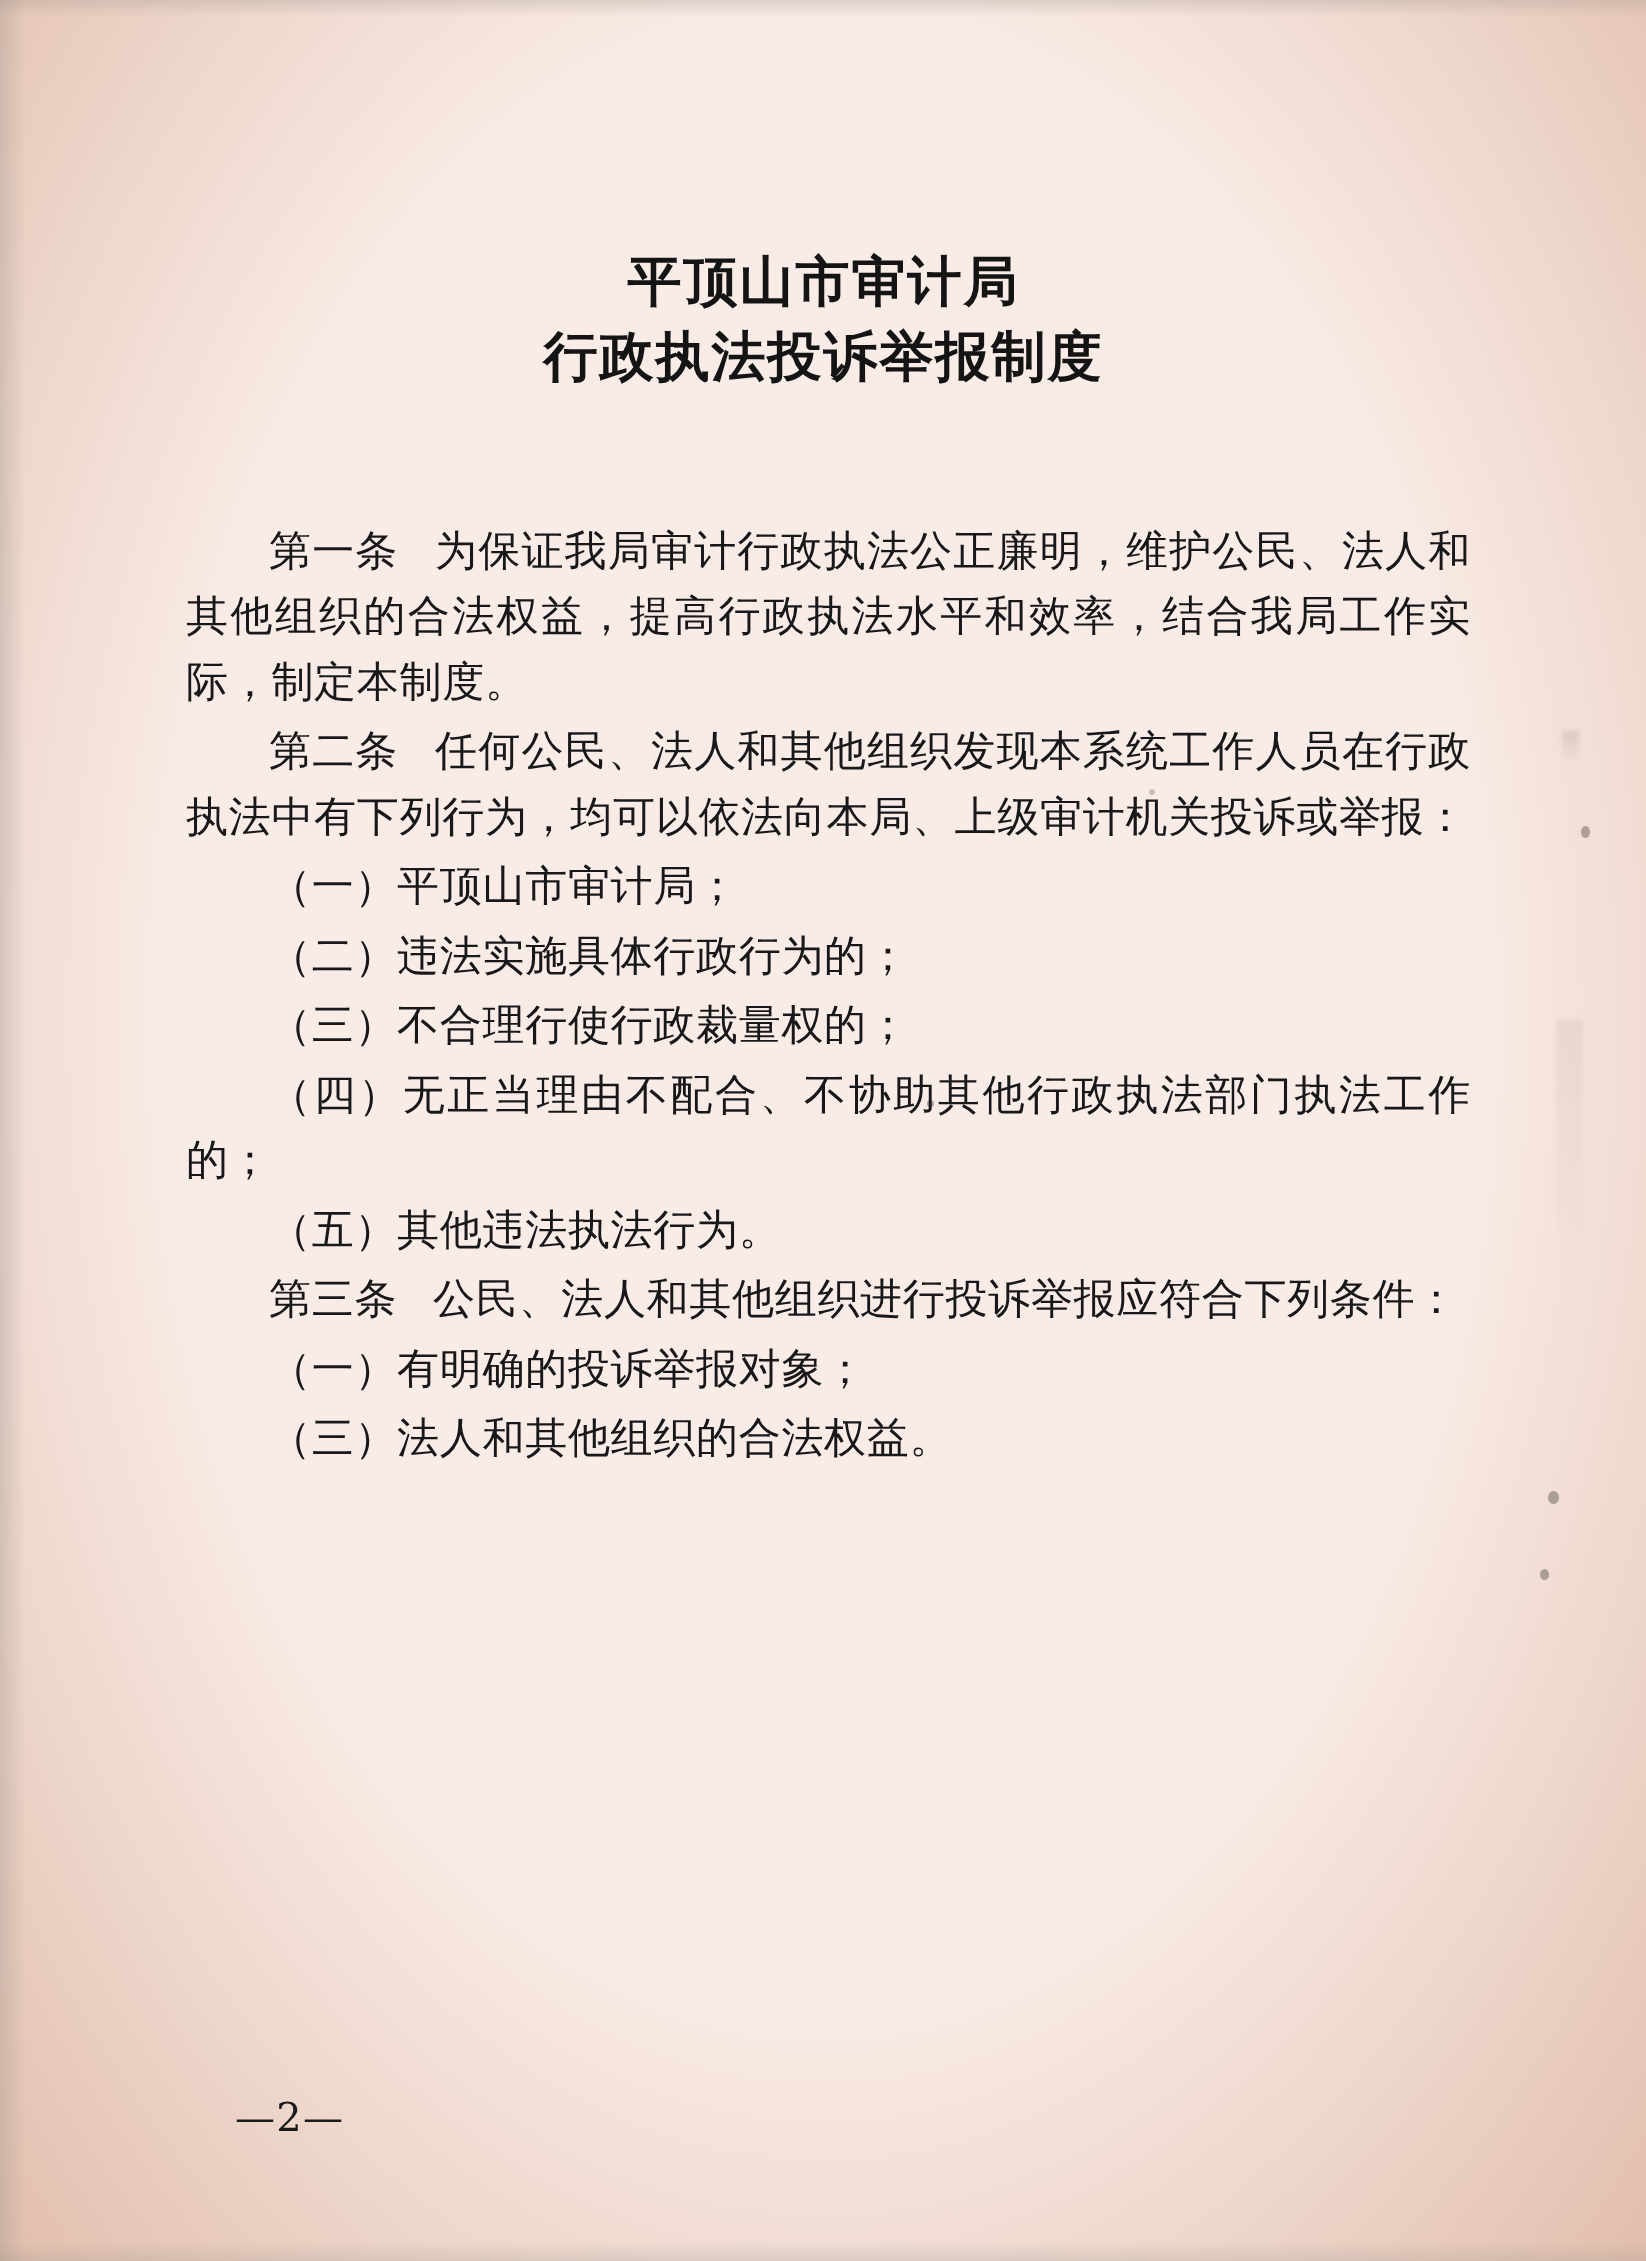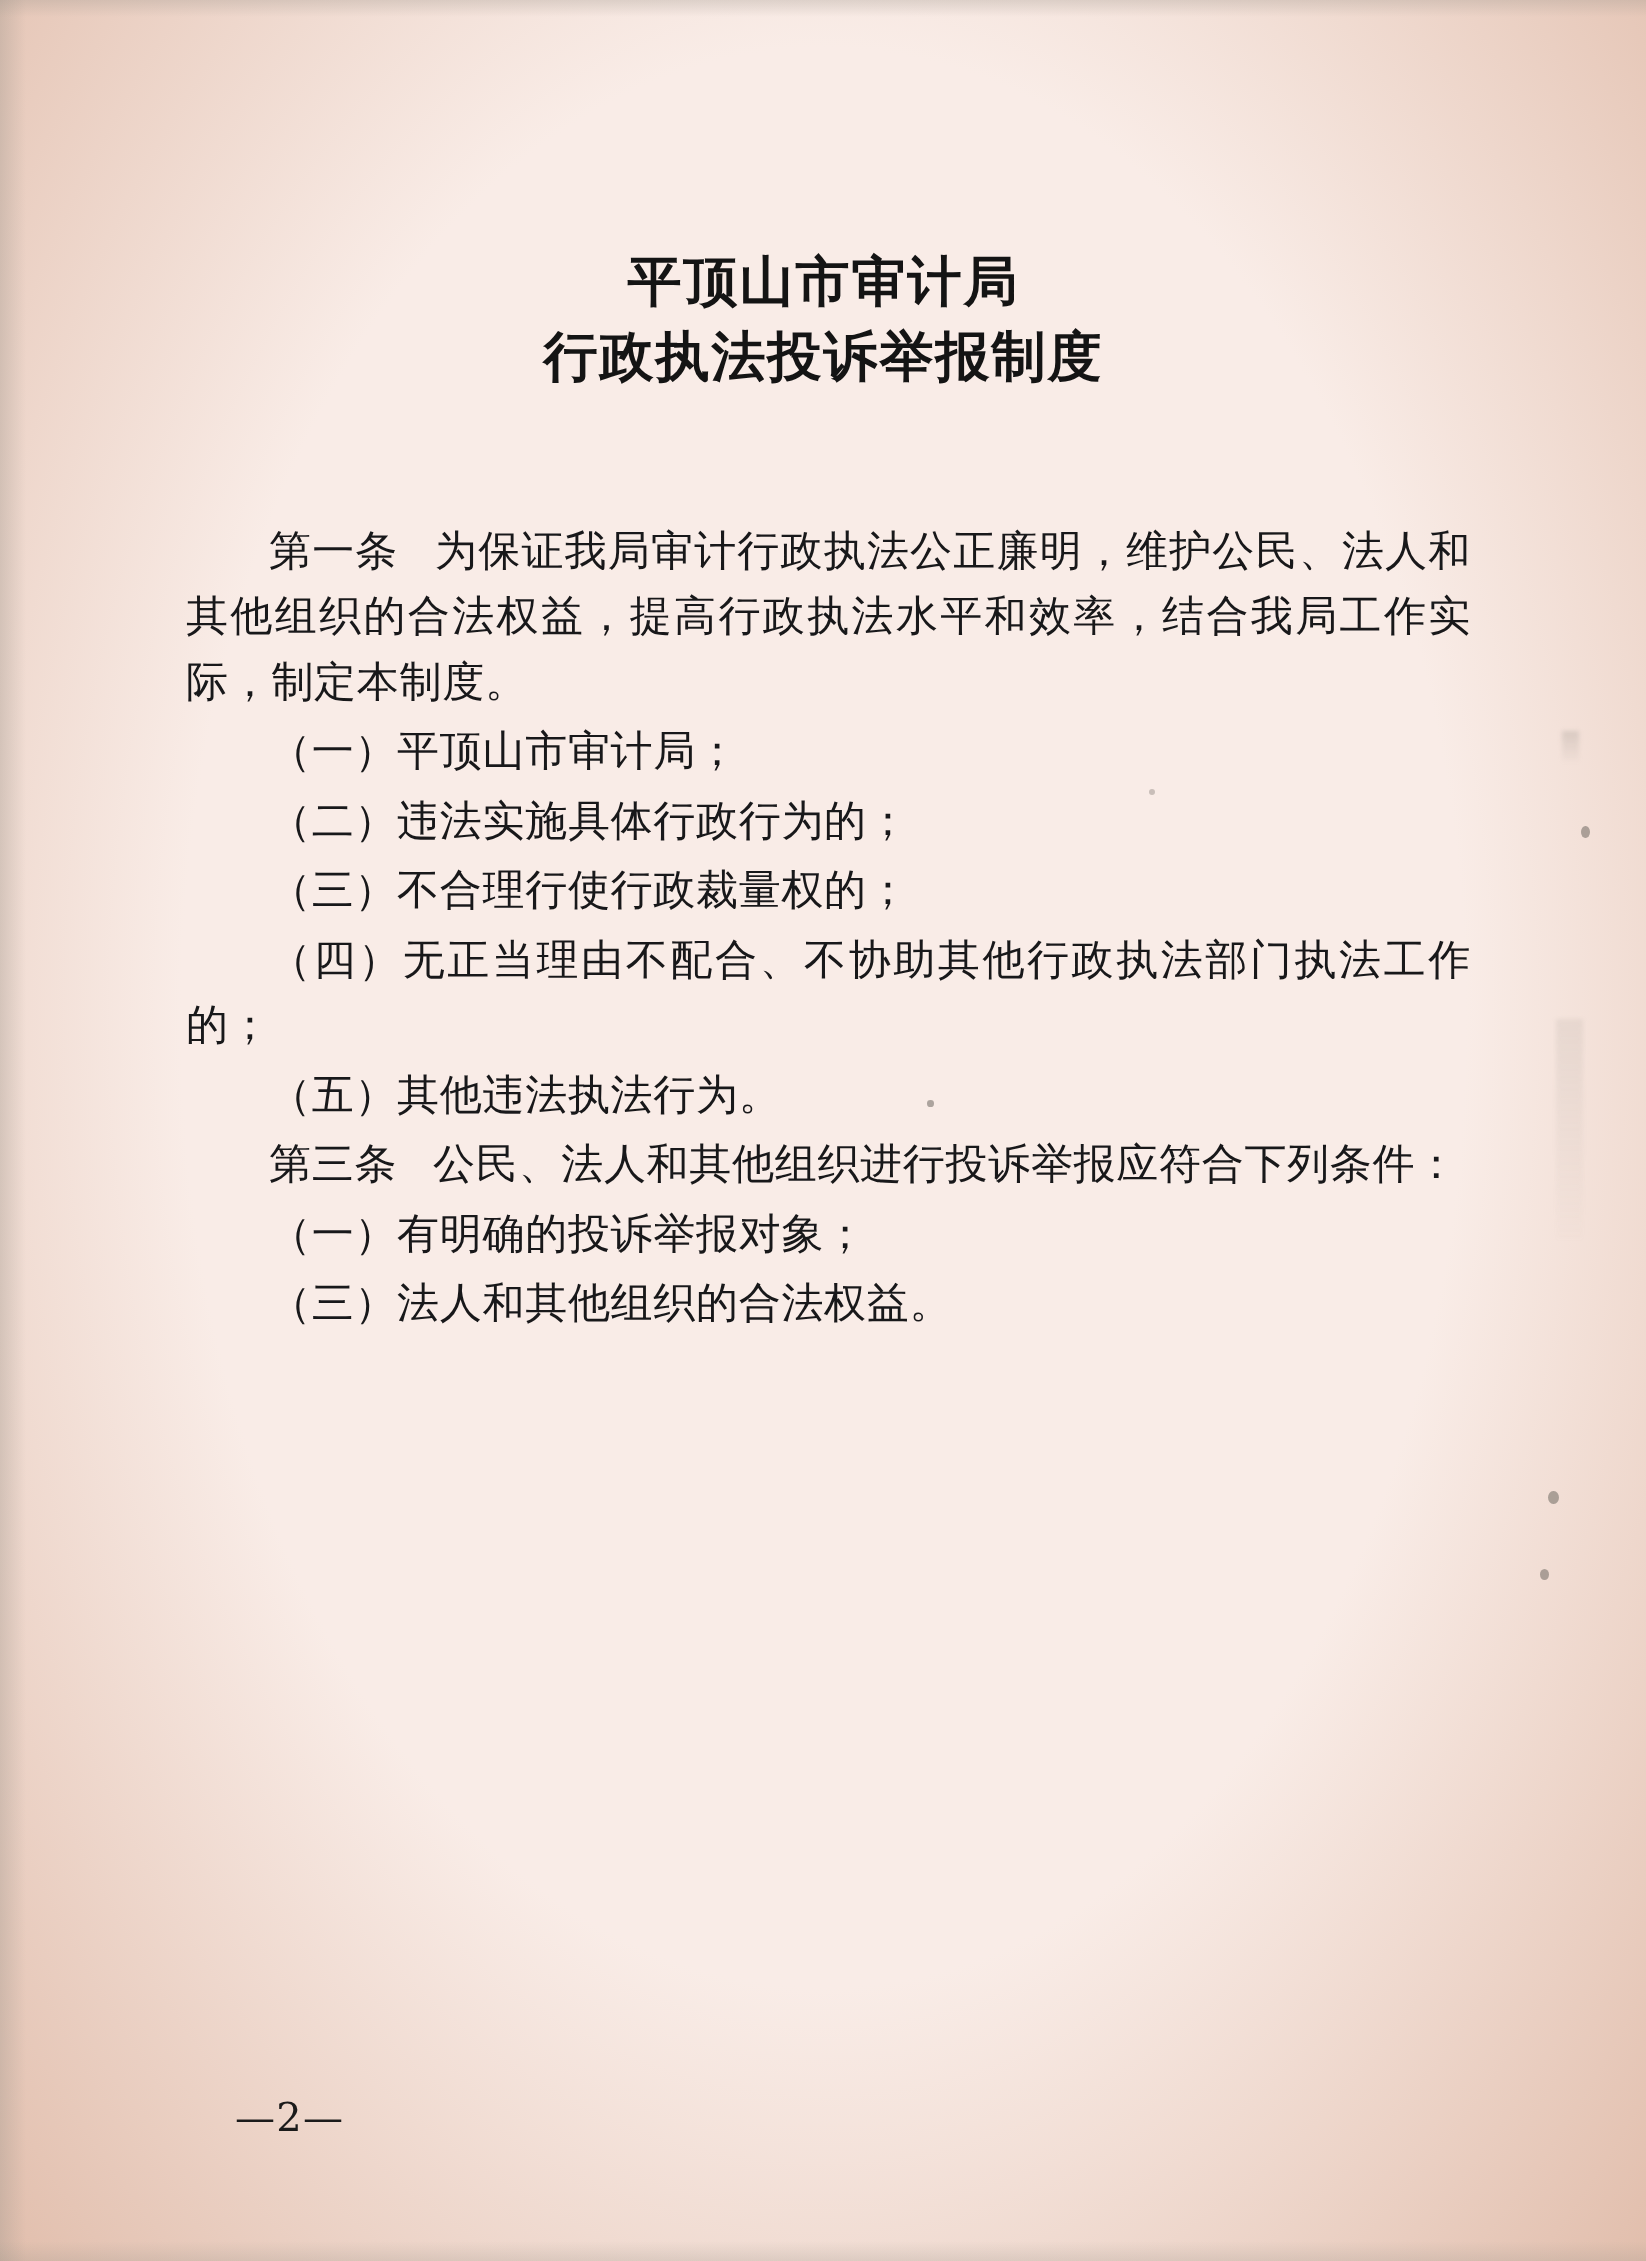--- a/index.html
+++ b/index.html
@@ -152,20 +152,23 @@
       <div class="title-line title-line-1">平顶山市审计局</div>
       <div class="title-line title-line-2">行政执法投诉举报制度</div>
     </div>
 
     <div class="body-block">
 
       <p class="para indent">
         <span class="label-strong">第一条</span><span class="gap-after-label"></span><span>为保证我局审计行政执法公正廉明，维护公民、法人和其他组织的合法权益，提高行政执法水平和效率，结合我局工作实际，制定本制度。</span>
       </p>
 
+      <p class="para indent">
+        <span class="label-strong">第二条</span><span class="gap-after-label"></span><span>任何公民、法人和其他组织发现本系统工作人员在行政执法中有下列行为，均可以依法向本局、上级审计机关投诉或举报：</span>
+      </p>
 
       <p class="para item">（一）平顶山市审计局；</p>
       <p class="para item">（二）违法实施具体行政行为的；</p>
       <p class="para item">（三）不合理行使行政裁量权的；</p>
       <p class="para item">（四）无正当理由不配合、不协助其他行政执法部门执法工作的；</p>
       <p class="para item">（五）其他违法执法行为。</p>
 
       <p class="para indent">
         <span class="label-strong">第三条</span><span class="gap-after-label"></span><span>公民、法人和其他组织进行投诉举报应符合下列条件：</span>
       </p>

